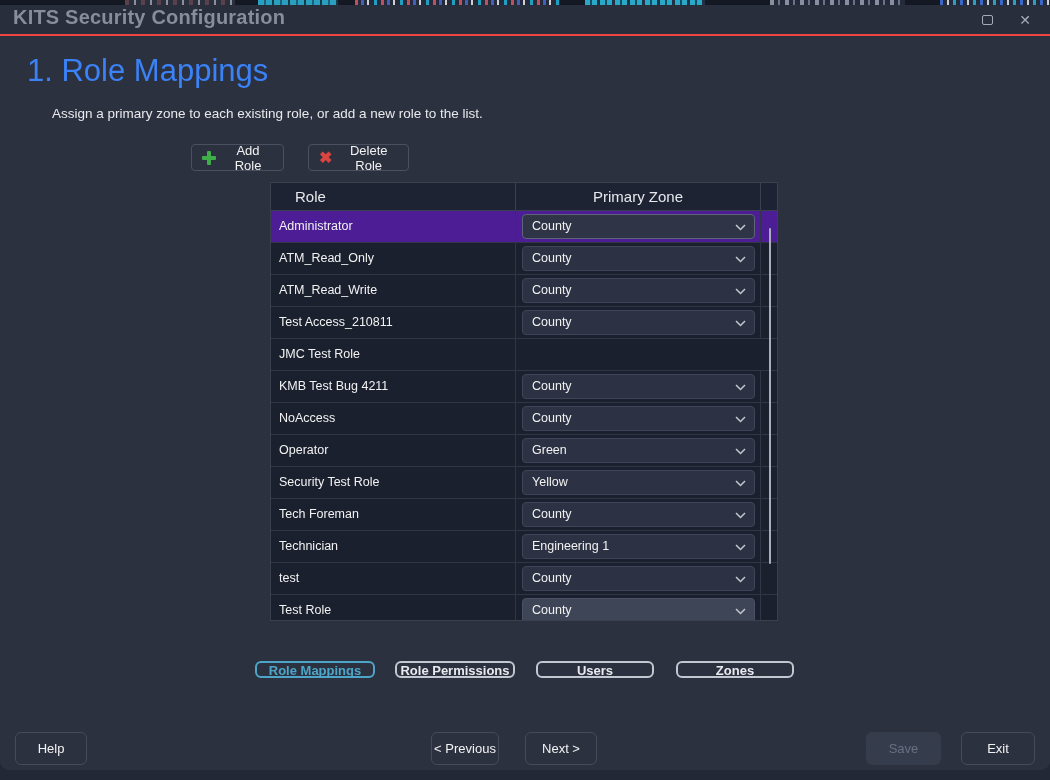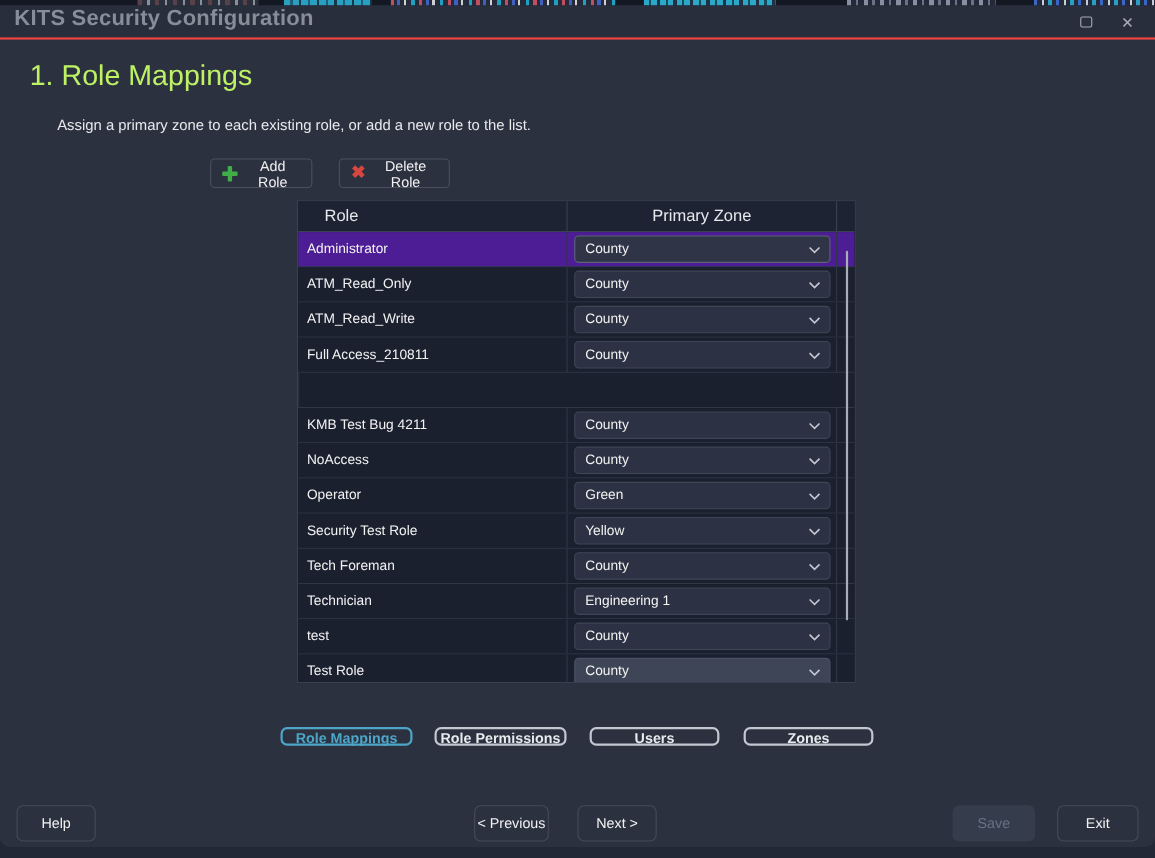--- a/index.html
+++ b/index.html
@@ -33,21 +33,21 @@
     color:#878d99; letter-spacing:.2px; white-space:nowrap;
   }
   .win-btns { position:absolute; right:10px; top:3px; display:flex; gap:8px; }
   .win-btn {
     width:30px; height:24px; display:flex; align-items:center; justify-content:center;
     background:transparent; border:none; cursor:pointer; color:#a6abb5;
   }
   .glyph-max { width:11px; height:10px; border:1px solid #a6abb5; border-radius:2px; }
   .glyph-close { font-size:14px; line-height:1; color:#a6abb5; }
 
-  .heading { position:absolute; left:27px; top:48px; font-size:26px; font-weight:400; color:#bef264; }
+  .heading { position:absolute; left:27px; top:48px; font-size:31px; font-weight:400; color:#3b82f6; }
   .subtitle { position:absolute; left:52px; top:101px; font-size:13.5px; color:#e8e9ec; }
 
   .toolbar-btn {
     position:absolute; top:139px; height:27px;
     background:transparent; border:1px solid #4a5060; border-radius:4px;
     display:flex; align-items:center; gap:7px; padding:0 10px;
     color:#f2f2f2; font-size:13px; font-family:inherit; cursor:pointer;
   }
   .btn-add { left:191px; width:93px; }
   .btn-del { left:308px; width:101px; }
@@ -194,33 +194,34 @@
               <span>County</span>
               <svg class="dd-chevron" viewBox="0 0 11 7">
                 <path d="M1 1 L5.5 5.5 L10 1" fill="none" stroke="#c2c6ce" stroke-width="1.5"></path>
               </svg>
             </div>
           </div>
           <div class="cell-strip"></div>
         </div>
 
         <div class="t-row">
-          <div class="cell-role">Full Access_210811</div>
-          <div class="cell-zone">
-            <div class="dropdown">
-              <span>County</span>
-              <svg class="dd-chevron" viewBox="0 0 11 7">
-                <path d="M1 1 L5.5 5.5 L10 1" fill="none" stroke="#c2c6ce" stroke-width="1.5"></path>
-              </svg>
-            </div>
-          </div>
-          <div class="cell-strip"></div>
-        </div>
-
-        <div class="t-row">
+          <div class="cell-role">Test Access_210811</div>
+          <div class="cell-zone">
+            <div class="dropdown">
+              <span>County</span>
+              <svg class="dd-chevron" viewBox="0 0 11 7">
+                <path d="M1 1 L5.5 5.5 L10 1" fill="none" stroke="#c2c6ce" stroke-width="1.5"></path>
+              </svg>
+            </div>
+          </div>
+          <div class="cell-strip"></div>
+        </div>
+
+        <div class="t-row">
+          <div class="cell-role">JMC Test Role</div>
           <div class="cell-strip"></div>
         </div>
 
         <div class="t-row">
           <div class="cell-role">KMB Test Bug 4211</div>
           <div class="cell-zone">
             <div class="dropdown">
               <span>County</span>
               <svg class="dd-chevron" viewBox="0 0 11 7">
                 <path d="M1 1 L5.5 5.5 L10 1" fill="none" stroke="#c2c6ce" stroke-width="1.5"></path>

